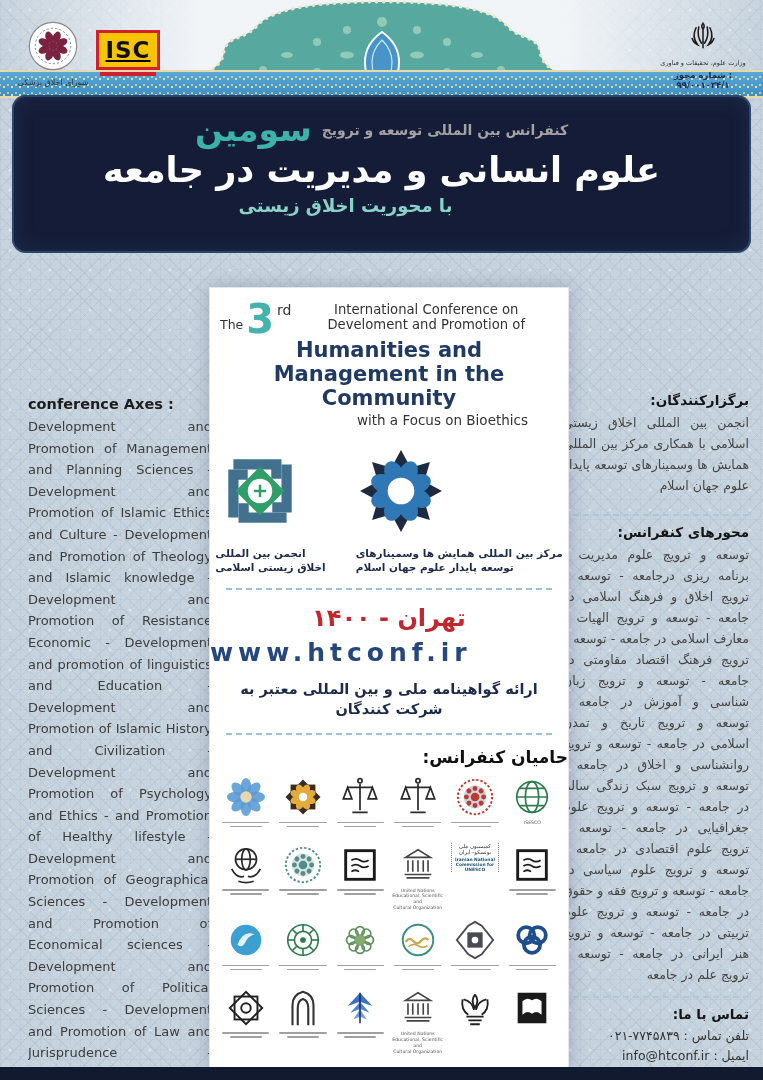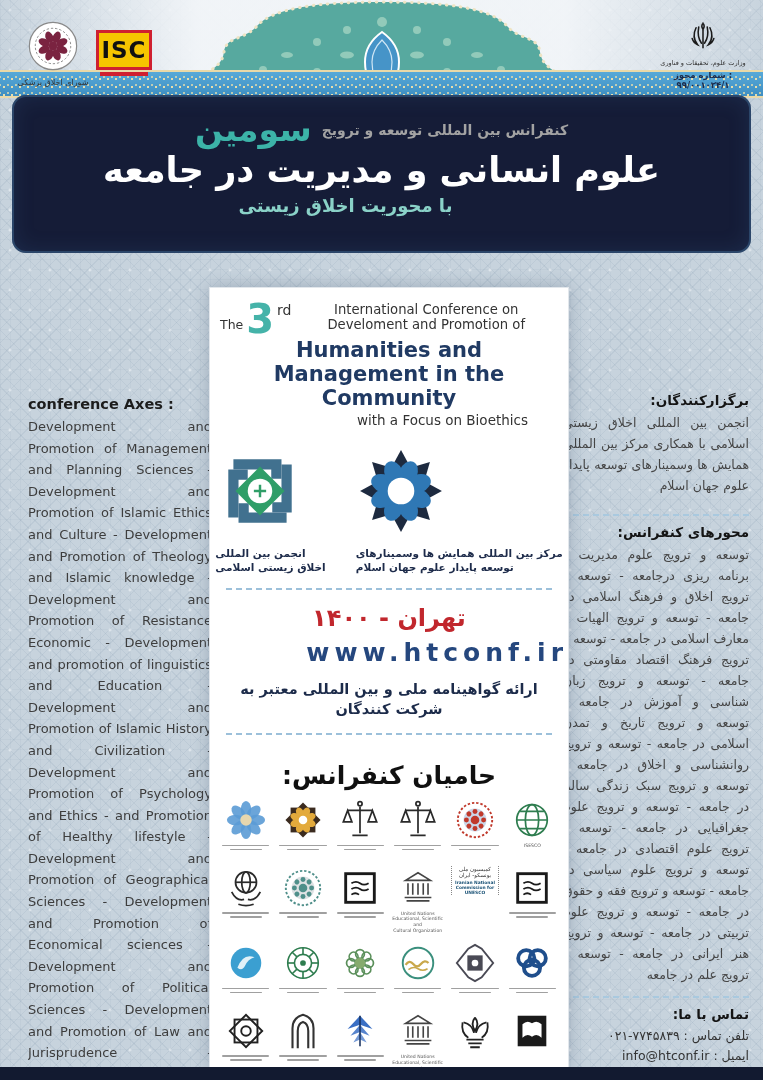--- a/index.html
+++ b/index.html
@@ -19,21 +19,21 @@
   .blueband{position:absolute;left:0;right:0;top:70px;height:24px;
     background-image:
       radial-gradient(circle, rgba(240,226,170,.95) 1px, transparent 1.5px),
       radial-gradient(circle, rgba(240,226,170,.7) 1px, transparent 1.5px),
       linear-gradient(#58a9d8,#3e8ec2);
     background-size:8px 8px,8px 8px,auto;background-position:0 3px,4px 17px,0 0;
     border-top:2px solid #ead9a8;border-bottom:2px solid #ead9a8;}
   
   .council{position:absolute;left:14px;top:20px;width:78px;text-align:center;}
   .council-cap{font-size:8px;color:#333;margin-top:2px;}
-  .isc{position:absolute;left:96px;top:30px;width:56px;}
+  .isc{position:absolute;left:96px;top:30px;width:64px;text-decoration:underline;}
   .isc-box{border:3px solid #cf2030;background:#f6c500;color:#111;font-weight:900;
     font-size:23px;text-align:center;line-height:34px;height:34px;letter-spacing:1px;}
   .isc-strip{height:4px;background:#cf2030;margin:2px 4px 0;}
   .emblem{position:absolute;right:8px;top:20px;width:104px;text-align:center;}
   .ministry{font-size:6.5px;color:#333;margin-top:1px;}
   .license{font-size:8.5px;font-weight:bold;color:#1b2a4a;margin-top:3px;direction:ltr;}
   
   .plate{position:absolute;left:12px;right:12px;top:95px;height:158px;border-radius:14px;
     background:#151c37;box-shadow:inset 0 0 0 2px rgba(88,158,208,.28), inset 0 0 22px rgba(70,130,190,.18);
     display:flex;flex-direction:column;align-items:center;direction:ltr;}
@@ -66,23 +66,23 @@
   .t-3{font-size:40px;line-height:.78;font-weight:bold;color:#45b3a9;}
   .t-sup{font-size:14px;color:#333;align-self:flex-start;}
   .t-rest{font-size:13.2px;color:#333;padding-bottom:3px;}
   .en-row2{font-size:21px;font-weight:bold;color:#203a63;margin-top:3px;}
   .en-row3{font-size:13.5px;color:#333;text-align:right;padding-right:30px;margin-top:2px;}
   .org-row{display:flex;justify-content:center;align-items:flex-start;gap:30px;margin-top:18px;}
   .org{}
   .org-cap{font-size:10.5px;font-weight:bold;color:#1d2b4a;line-height:14px;white-space:pre-line;margin-top:6px;}
   .cdiv{border-top:2px dashed #9cc0da;margin:14px 16px 0;}
   .venue{font-size:24px;font-weight:bold;color:#c1272d;text-align:center;margin-top:14px;}
-  .website{font-size:25px;font-weight:bold;color:#25477e;text-align:right;letter-spacing:5px;margin-top:6px;direction:ltr;}
+  .website{font-size:25px;font-weight:bold;color:#25477e;text-align:left;letter-spacing:5px;margin-top:6px;direction:ltr;}
   .note{font-size:14.5px;font-weight:bold;color:#1c2b4a;text-align:center;line-height:20px;white-space:pre-line;margin-top:12px;direction:rtl;}
-  .sup-head{font-size:25px;font-weight:bold;color:#101010;text-align:center;margin-top:26px;direction:rtl;}
+  .sup-head{font-size:17px;font-weight:bold;color:#101010;text-align:right;margin-top:12px;direction:rtl;}
   .sp-grid{display:grid;grid-template-columns:repeat(6,1fr);column-gap:2px;row-gap:7px;padding:8px 8px 0;}
   .sp-cell{text-align:center;overflow:hidden;}
   .sp-icon{height:44px;display:flex;align-items:center;justify-content:center;}
   .sp-cap{min-height:14px;margin-top:1px;}
   .sp-cap.txt{font-size:4.6px;line-height:1.3;color:#555;white-space:pre-line;}
   .sp-cap i{display:block;height:1.5px;background:#a0a0a0;margin:2.5px auto 0;width:85%;border-radius:1px;}
   .sp-cap i:last-child{width:58%;}
   .icsd{display:inline-block;border:2.5px solid #3e6b2f;border-top-width:6px;border-bottom-width:5px;
     background:#fff;color:#2f4f1f;font-weight:900;font-size:13px;letter-spacing:1px;padding:5px 5px;line-height:1;}
   .ucm{border-left:1px dotted #888;border-right:1px dotted #888;padding:0 3px;text-align:center;}

